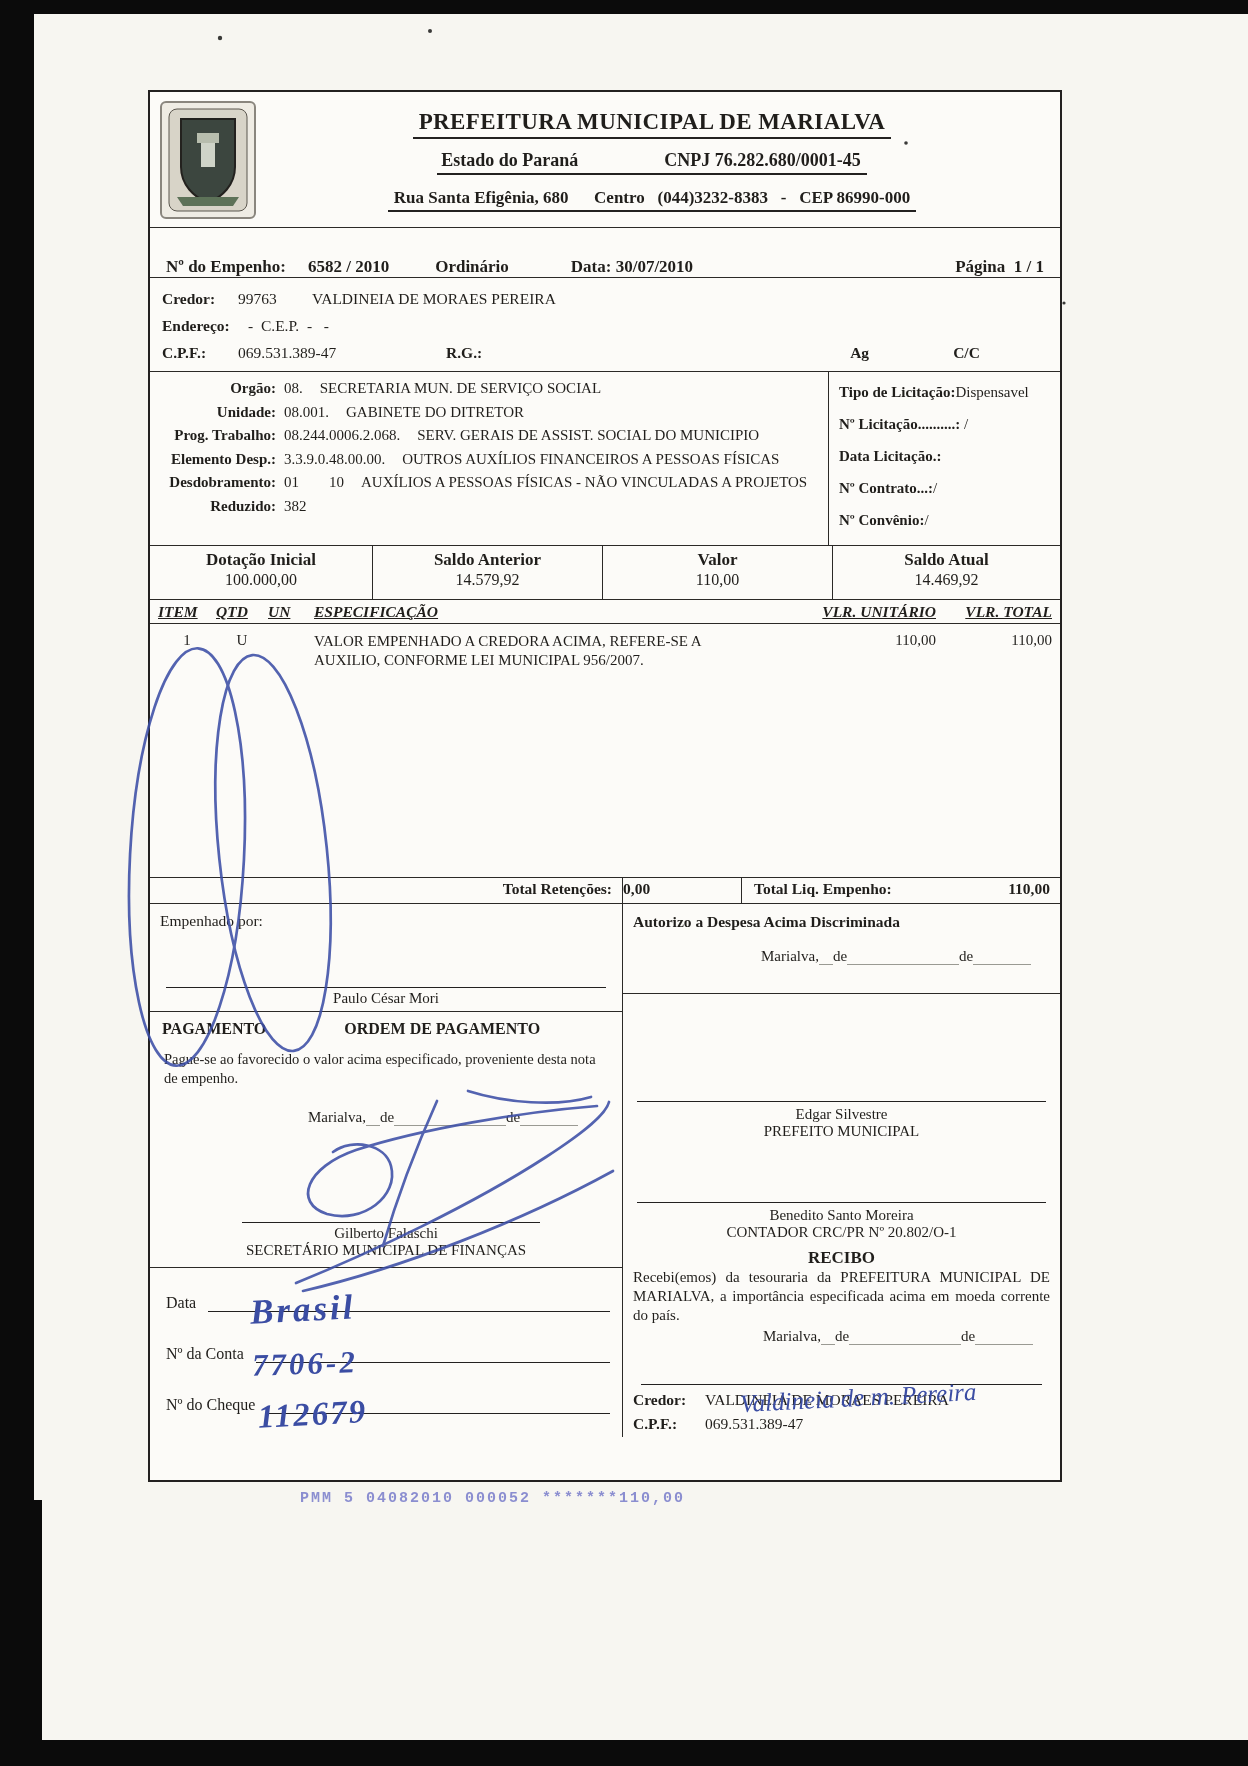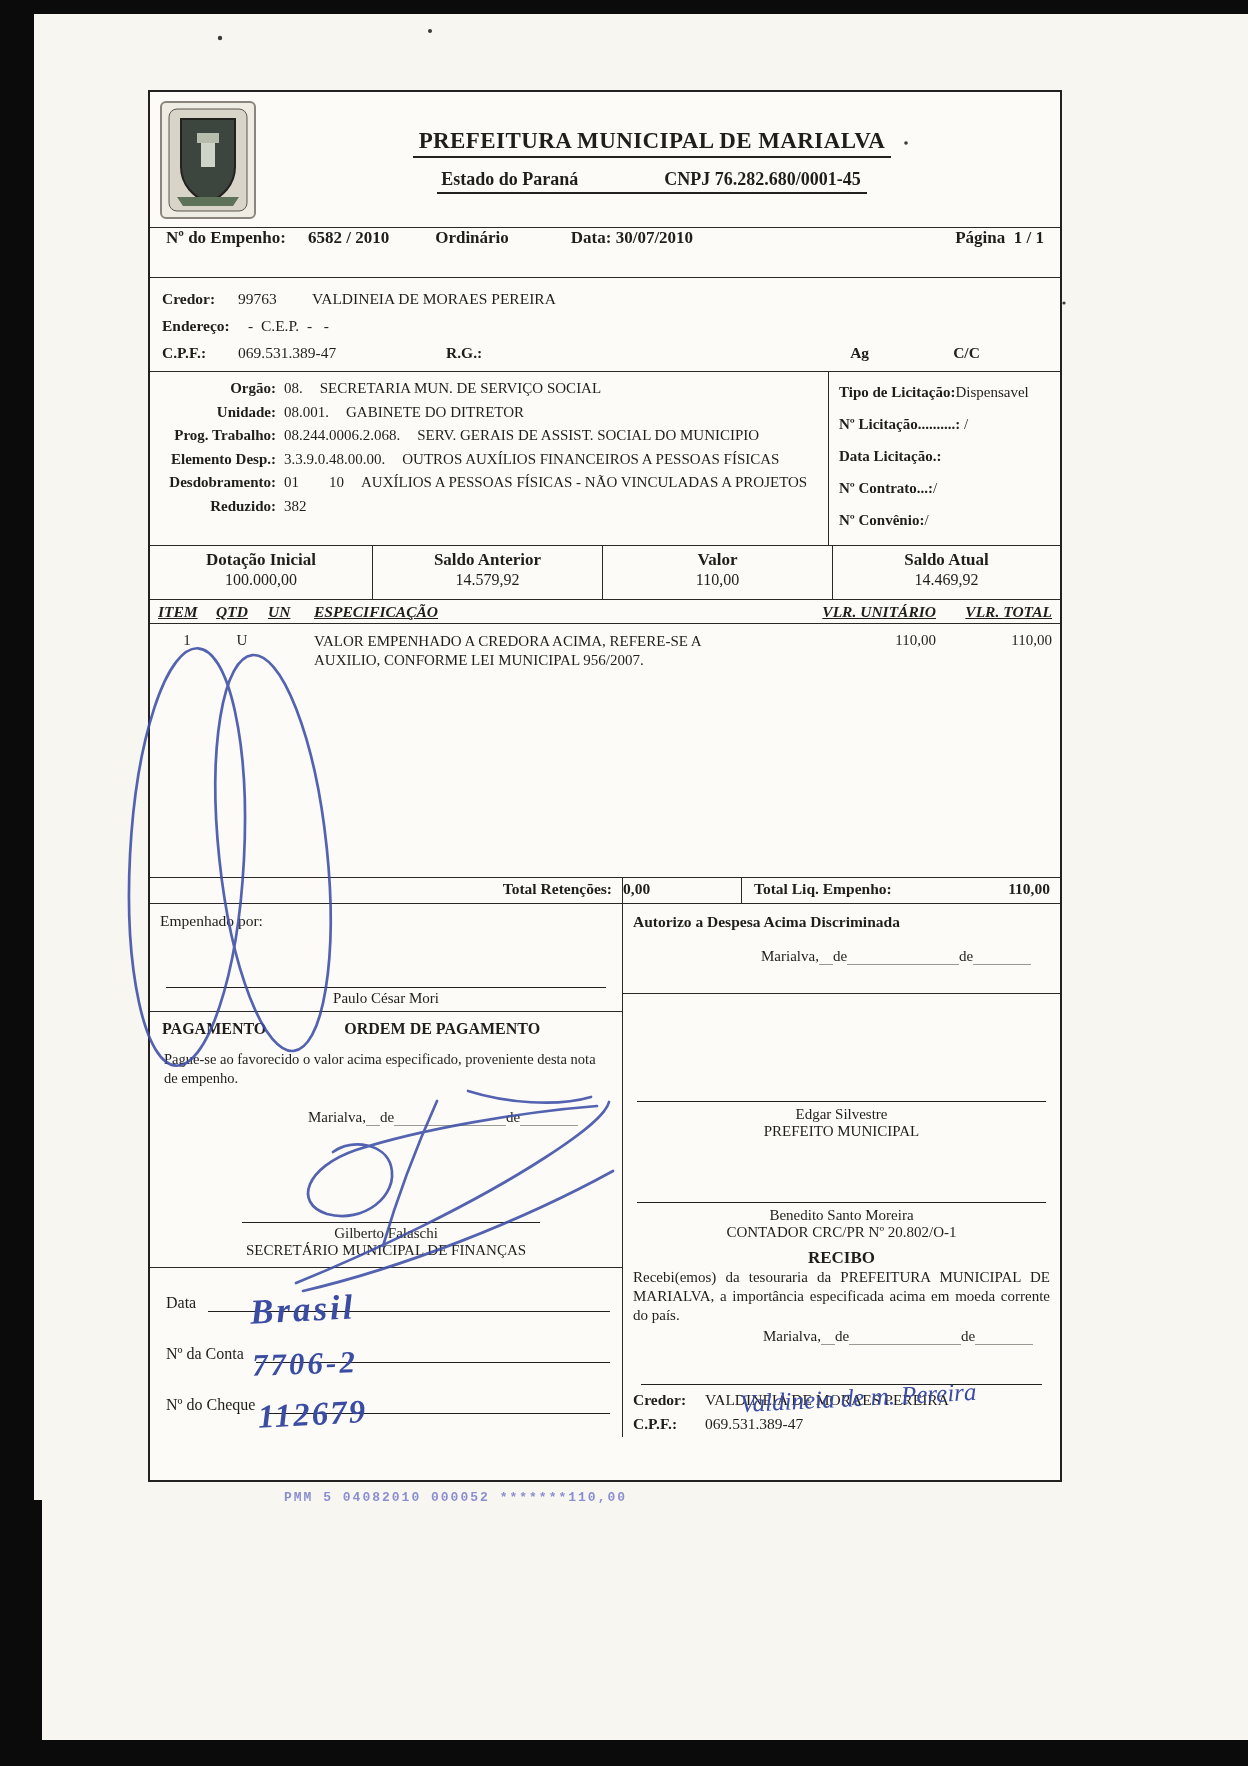--- a/index.html
+++ b/index.html
@@ -24,21 +24,21 @@
   .h-title-wrap { display:inline-block; border-bottom:2.5px solid #232120; padding:0 6px 2px; font-size:23px; font-weight:bold; letter-spacing:.4px; }
   .h-line2 { margin-top:11px; font-size:18px; font-weight:bold; display:flex; justify-content:center; }
   .h-estado { border-bottom:2px solid #232120; padding:0 72px 2px 4px; }
   .h-cnpj  { border-bottom:2px solid #232120; padding:0 6px 2px 14px; }
   .h-line3 { margin-top:13px; font-size:17px; font-weight:bold; }
   .h-addr { display:inline-block; border-bottom:2px solid #232120; padding:0 6px 2px; white-space:pre-wrap; }
 
   .titlebar-sec { height:43px; display:flex; align-items:center; justify-content:center;
                   font-size:22px; font-weight:bold; word-spacing:17px; letter-spacing:1px; }
 
-  .empenho-sec { height:50px; display:flex; align-items:flex-start; font-size:17px; font-weight:bold; padding:0 16px; }
+  .empenho-sec { height:50px; display:flex; align-items:flex-end; font-size:17px; font-weight:bold; padding:0 16px; }
   .emp-num { margin-left:22px; }
   .emp-kind { margin-left:46px; }
   .emp-date { margin-left:62px; }
   .emp-page { margin-left:auto; white-space:pre-wrap; }
 
   .credor-sec { height:94px; padding:7px 0 0 12px; font-size:15.5px; }
   .cr-row { display:flex; line-height:27px; }
   .b { font-weight:bold; }
   .lab-credor { width:76px; }
   .cr-code { width:74px; }
@@ -123,22 +123,22 @@
   .rec-sigline { margin:24px 8px 0; border-bottom:1.5px solid #232120; height:16px; }
   .rec-row { display:flex; margin-top:6px; font-size:15.5px; }
   .rec-lab { font-weight:bold; width:72px; }
 
   .hand { position:absolute; color:#3b4da3; font-style:italic; pointer-events:none; font-family:"Liberation Serif", serif; }
   .hw-banco  { left:250px; top:1290px; font-size:35px; font-weight:bold; transform:rotate(-3deg); letter-spacing:3px; }
   .hw-conta  { left:252px; top:1346px; font-size:31px; font-weight:bold; transform:rotate(-2deg); letter-spacing:3px; }
   .hw-cheque { left:258px; top:1396px; font-size:33px; font-weight:bold; transform:rotate(-3deg); letter-spacing:2px; }
   .hw-sig    { left:740px; top:1384px; font-size:25px; transform:rotate(-3deg); }
 
-  .stamp { position:absolute; left:284px; top:1490px; font-family:"Liberation Mono", monospace;
-           font-size:13px; font-weight:bold; letter-spacing:2px; color:#8b8ed0; }
+  .stamp { position:absolute; left:300px; top:1490px; font-family:"Liberation Mono", monospace;
+           font-size:15px; font-weight:bold; letter-spacing:2px; color:#8b8ed0; }
 
   .ink-overlay { position:absolute; left:0; top:0; width:1248px; height:1766px; pointer-events:none; }
 </style>
 </head>
 <body>
 
 <div class="page">
   <div class="edge top"></div>
   <div class="edge left"></div>
   <div class="edge left2"></div>
@@ -154,20 +154,23 @@
           <rect x="34" y="34" width="14" height="26" fill="#cfd4c8"></rect>
           <rect x="30" y="26" width="22" height="10" fill="#b7bdad"></rect>
           <path d="M10 90 h62 l-6 9 h-50 z" fill="#5d7258"></path>
         </svg>
       </div>
       <div class="h-text">
         <span class="h-title-wrap">PREFEITURA MUNICIPAL DE MARIALVA</span>
         <div class="h-line2">
           <span class="h-estado">Estado do Paraná</span>
           <span class="h-cnpj">CNPJ 76.282.680/0001-45</span>
+        </div>
+        <div class="h-line3">
+          <span class="h-addr">Rua Santa Efigênia, 680      Centro   (044)3232-8383   -   CEP 86990-000</span>
         </div>
       </div>
     </div>
 
 
     <div class="sec empenho-sec">
       <span>Nº do Empenho:</span>
       <span class="emp-num">6582 / 2010</span>
       <span class="emp-kind">Ordinário</span>
       <span class="emp-date">Data: 30/07/2010</span>

